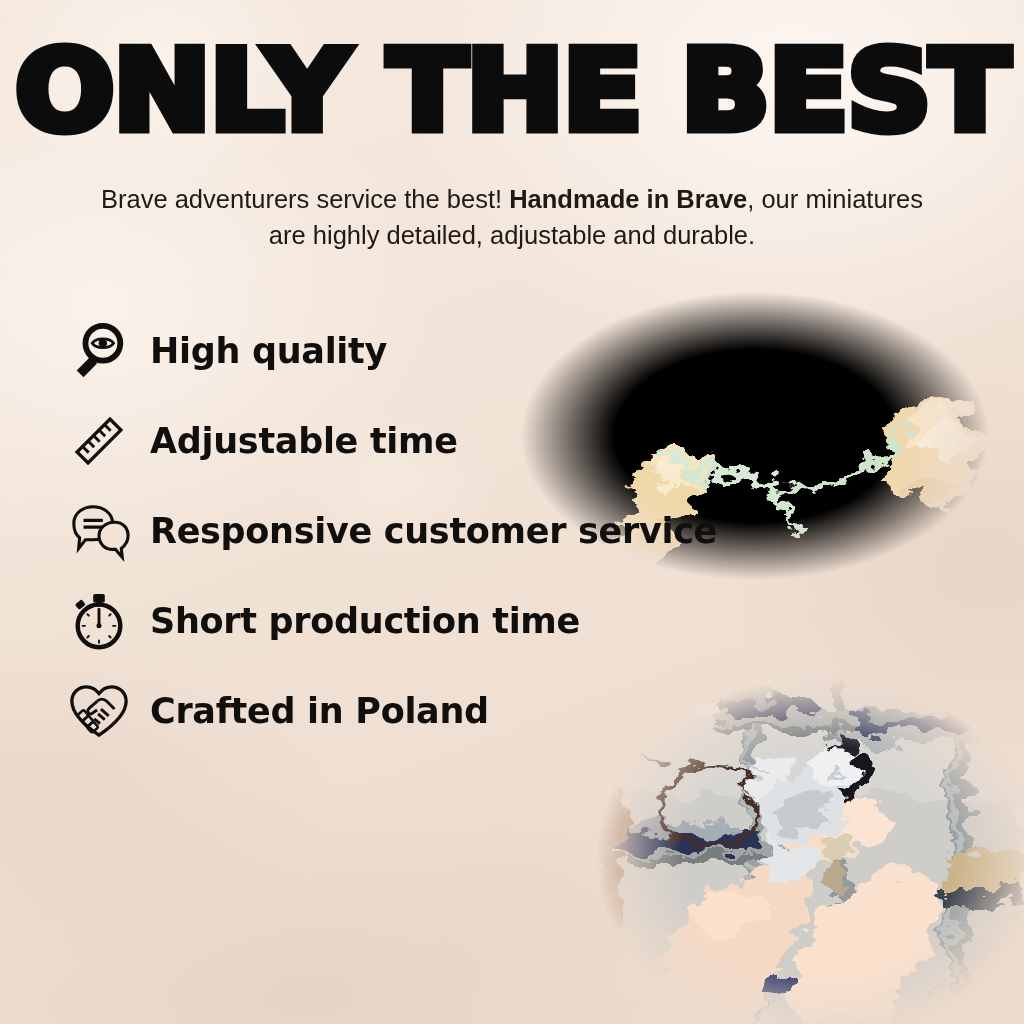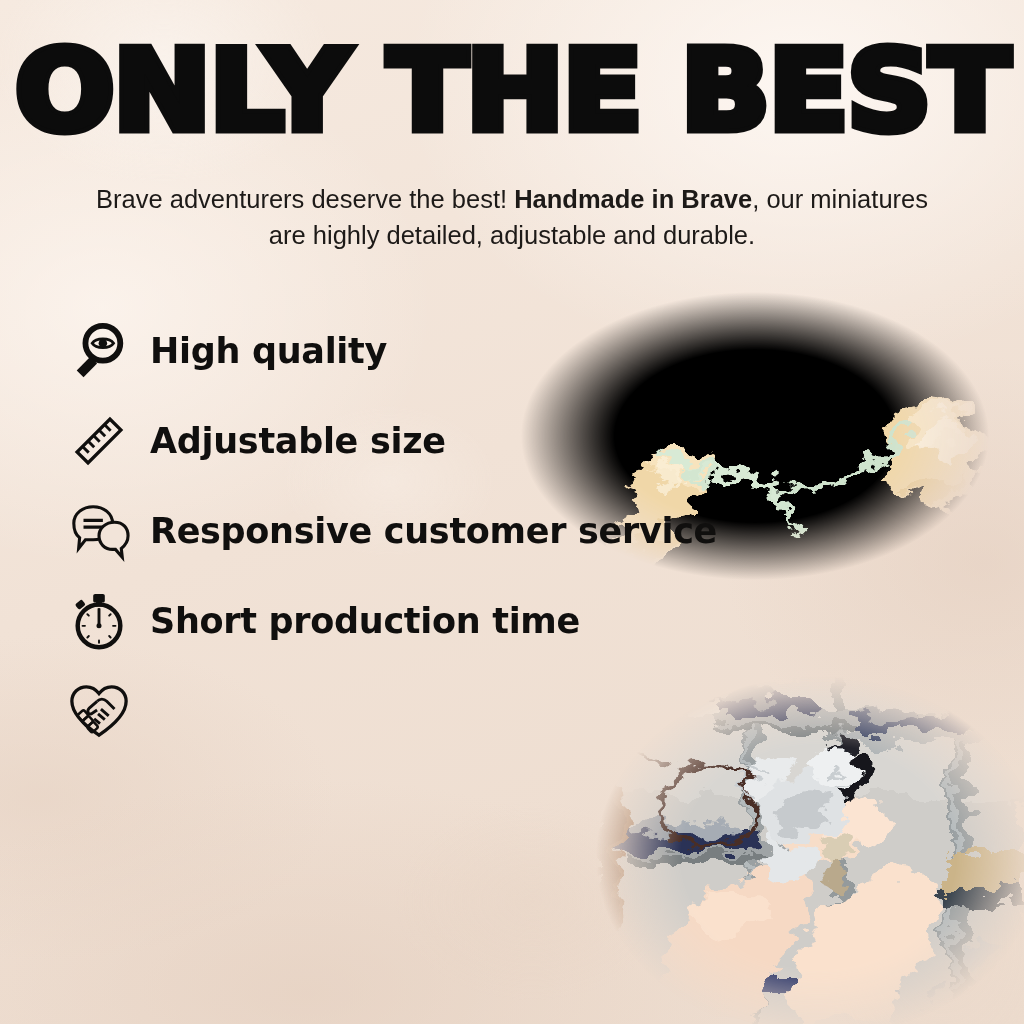--- a/index.html
+++ b/index.html
@@ -280,21 +280,21 @@
           <circle cx="358" cy="330" r="4"></circle>
           <circle cx="324" cy="334" r="3"></circle>
           <circle cx="300" cy="322" r="3"></circle>
         </g>
       </svg>
     </div>
   </div>
 
   <div class="headline">ONLY THE BEST</div>
 
-  <div class="subtitle"><span>Brave adventurers deserve the best! </span><b>Handmade in Brave</b><span>, our miniatures are highly detailed, adjustable and durable.</span></div>
+  <div class="subtitle"><span>Brave adventurers service the best! </span><b>Handmade in Brave</b><span>, our miniatures are highly detailed, adjustable and durable.</span></div>
 
   <div class="features">
 
     <div class="feature-row">
       <span class="feature-icon">
         <svg width="62" height="62" viewBox="0 0 64 64">
           <circle cx="36" cy="24" r="18" fill="none" stroke="#100f0e" stroke-width="6"></circle>
           <path d="M23 38 L9 52 L16 59 L30 45 Z" fill="#100f0e"></path>
           <path d="M25 24 C29 18 43 18 47 24 C43 30 29 30 25 24 Z" fill="none" stroke="#100f0e" stroke-width="3"></path>
           <circle cx="36" cy="24" r="4.4" fill="#100f0e"></circle>
@@ -306,21 +306,21 @@
 
     <div class="feature-row">
       <span class="feature-icon">
         <svg width="62" height="62" viewBox="0 0 64 64">
           <g transform="rotate(-45 32 32)">
             <rect x="8" y="24" width="48" height="16" fill="none" stroke="#100f0e" stroke-width="3.4"></rect>
             <path d="M16 24 L16 33 M24 24 L24 33 M32 24 L32 33 M40 24 L40 33 M48 24 L48 33" stroke="#100f0e" stroke-width="3"></path>
           </g>
         </svg>
       </span>
-      <span class="feature-label">Adjustable size</span>
+      <span class="feature-label">Adjustable time</span>
     </div>
 
     <div class="feature-row">
       <span class="feature-icon">
         <svg width="62" height="62" viewBox="0 0 64 64">
           <path d="M6 24 C6 14 15 7 26 7 C37 7 46 14 46 24 C46 34 37 41 26 41
                    L18 41 L11 50 L12 39 C8 36 6 30 6 24 Z" fill="#f2e4d9" stroke="#100f0e" stroke-width="3.2"></path>
           <path d="M16 21 L36 21 M16 28 L36 28" stroke="#100f0e" stroke-width="3.2"></path>
           <path d="M32 37 C32 29 39 23 48 23 C57 23 62 29 62 37 C62 43 59 47 55 50
                    L56 59 L49 51 L46 51 C38 51 32 45 32 37 Z" fill="#f2e4d9" stroke="#100f0e" stroke-width="3.2"></path>
@@ -361,16 +361,17 @@
           <path d="M30 22 L22 29 C19 32 21 36 24 35 L30 31" fill="none" stroke="#100f0e" stroke-width="3"></path>
           <path d="M30 22 C33 19 37 19 40 22 L48 30" fill="none" stroke="#100f0e" stroke-width="3"></path>
           <path d="M34 30 L42 37 M31 35 L38 41 M27 40 L33 45" stroke="#100f0e" stroke-width="3"></path>
           <g fill="none" stroke="#100f0e" stroke-width="2.6">
             <rect x="11" y="33" width="9" height="8" rx="2" transform="rotate(-42 15 37)"></rect>
             <rect x="16" y="39" width="9" height="8" rx="2" transform="rotate(-42 20 43)"></rect>
             <rect x="21" y="45" width="9" height="8" rx="2" transform="rotate(-42 25 49)"></rect>
           </g>
         </svg>
       </span>
+      <span class="feature-label">Crafted in Poland</span>
     </div>
 
   </div>
 </div>
 
 </body></html>

